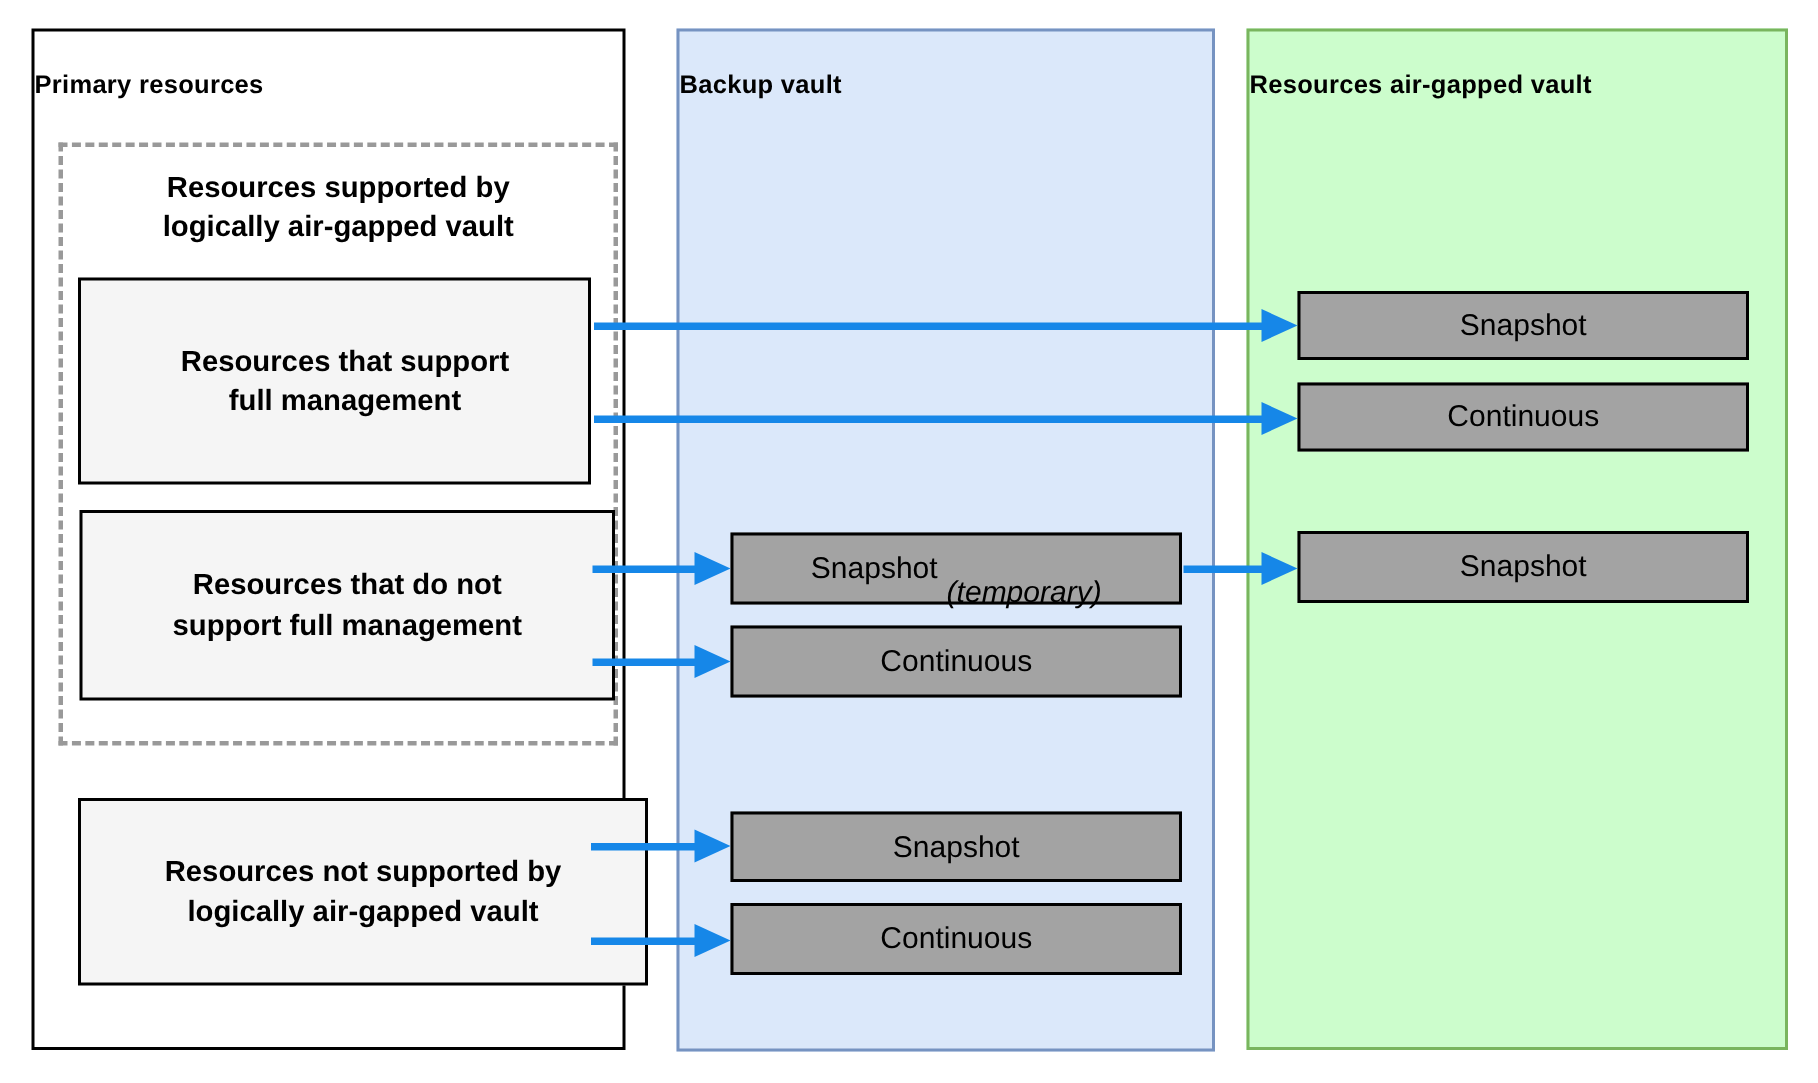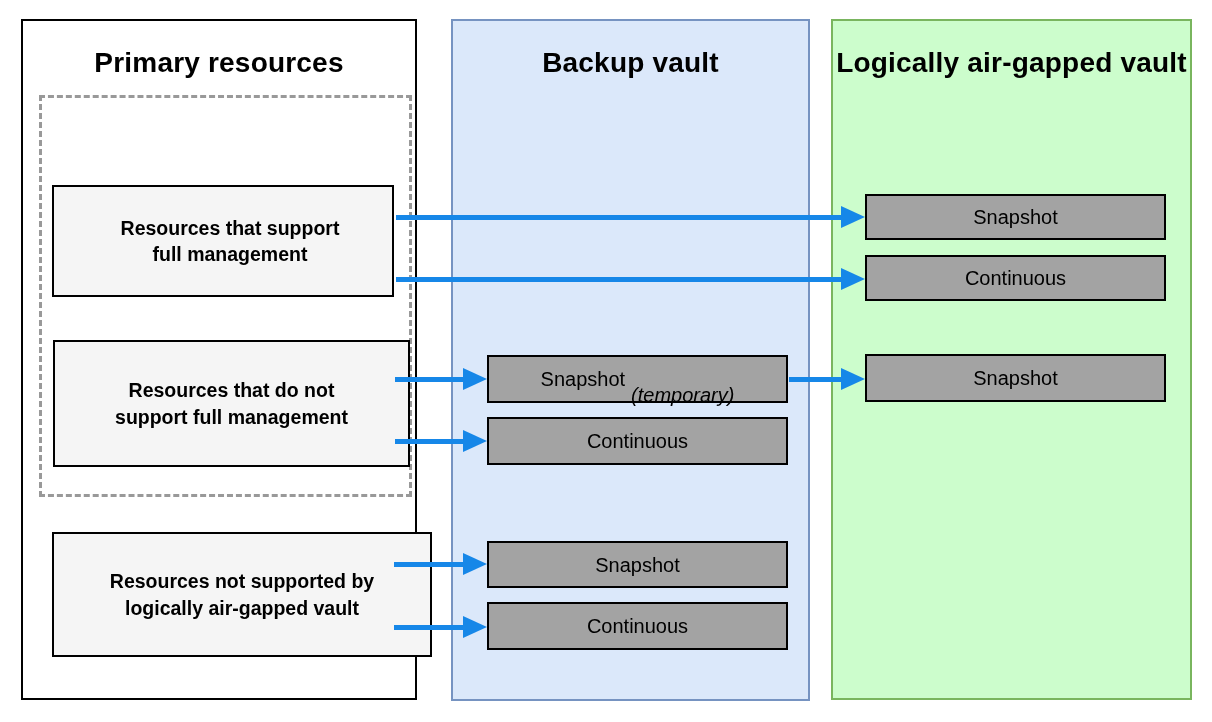--- a/index.html
+++ b/index.html
@@ -37,22 +37,22 @@
   }
   .panel.airgap {
     left: 831px; top: 19px; width: 361px; height: 681px;
     background: var(--airgap-fill);
     border: 2px solid var(--airgap-border);
   }
 
   .panel-title {
     position: absolute;
     left: 0; right: 0; top: 26px;
-    text-align: center;
-    font-size: 28px;
+    text-align: left;
+    font-size: 17px;
     font-weight: bold;
     letter-spacing: 0.2px;
   }
 
   .dashed-group {
     position: absolute;
     left: 39px; top: 95px; width: 373px; height: 402px;
     border: 3px dashed var(--dashed-border);
     background: transparent;
   }
@@ -72,21 +72,21 @@
     position: absolute;
     background: var(--gray-box-fill);
     border: 2px solid var(--box-border);
     display: flex; align-items: center; justify-content: center;
     text-align: center;
     font-size: 19.5px;
     font-weight: bold;
     line-height: 1.35;
   }
   .gray-box span { display: block; }
-  .gray-box.g1 { left: 52px; top: 185px; width: 342px; height: 112px; padding-left: 14px; }
+  .gray-box.g1 { left: 52px; top: 185px; width: 342px; height: 138px; padding-left: 14px; }
   .gray-box.g1 span { max-width: 250px; }
   .gray-box.g2 { left: 53px; top: 340px; width: 357px; height: 127px; }
   .gray-box.g2 span { max-width: 275px; }
   .gray-box.g3 { left: 52px; top: 532px; width: 380px; height: 125px; }
   .gray-box.g3 span { max-width: 310px; }
 
   .white-box {
     position: absolute;
     background: #a3a3a3;
     border: 2px solid var(--box-border);
@@ -136,24 +136,27 @@
 
   <div class="panel primary">
     <div class="panel-title">Primary resources</div>
   </div>
 
   <div class="panel backup">
     <div class="panel-title">Backup vault</div>
   </div>
 
   <div class="panel airgap">
-    <div class="panel-title">Logically air-gapped vault</div>
+    <div class="panel-title">Resources air-gapped vault</div>
   </div>
 
   <div class="dashed-group"></div>
+  <div class="group-label">
+    <span>Resources supported by logically air-gapped vault</span>
+  </div>
 
   <div class="gray-box g1">
     <span>Resources that support full management</span>
   </div>
   <div class="gray-box g2">
     <span>Resources that do not support full management</span>
   </div>
   <div class="gray-box g3">
     <span>Resources not supported by logically air-gapped vault</span>
   </div>

